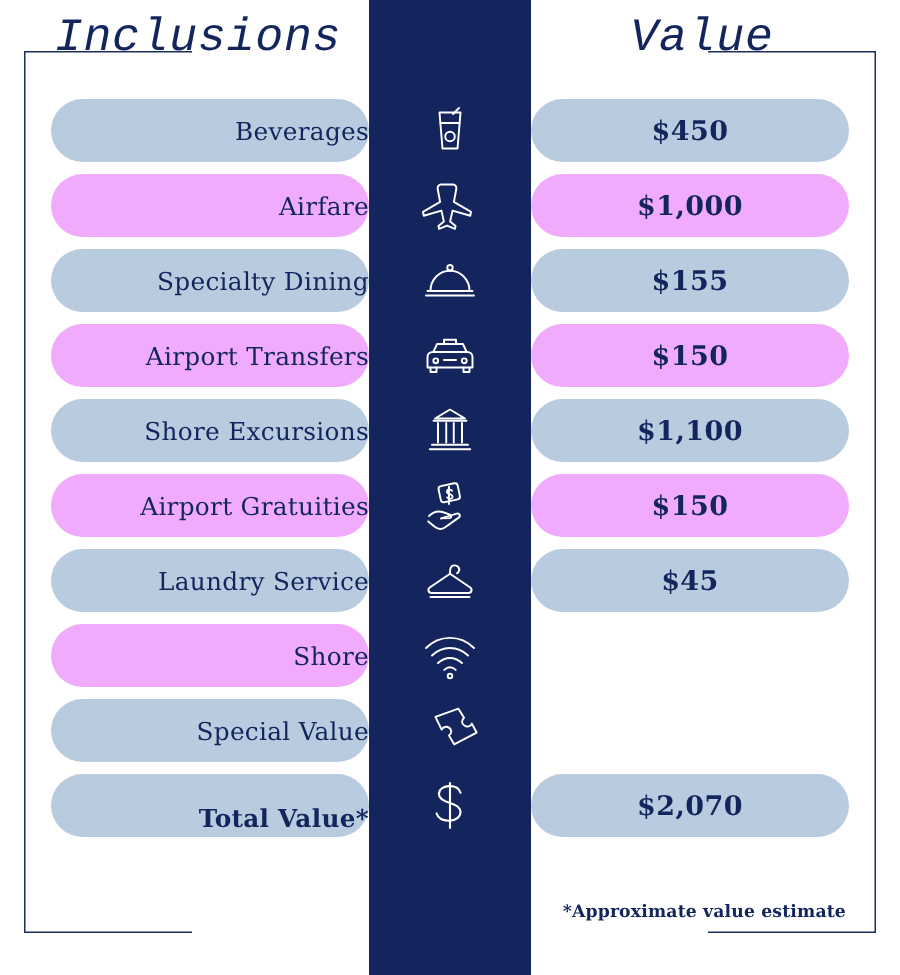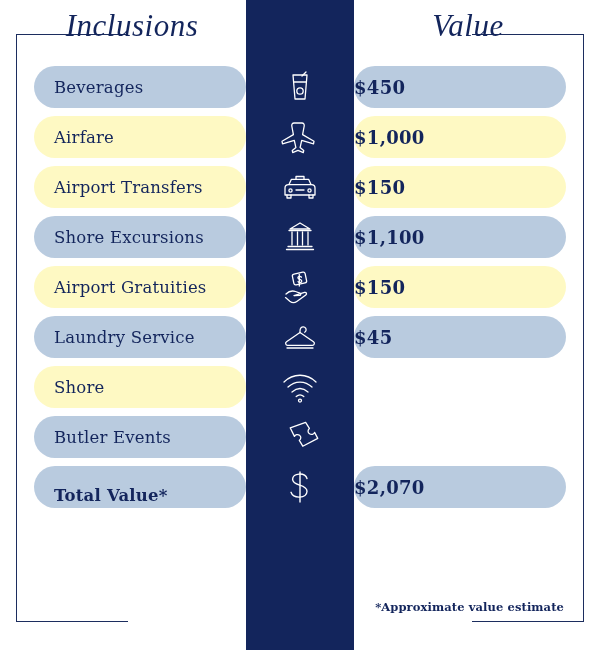--- a/index.html
+++ b/index.html
@@ -44,21 +44,21 @@
   .headers {
     position: absolute;
     left: 0; top: 0;
     width: 600px;
     height: 62px;
   }
   .header-title {
     position: absolute;
     top: 8px;
     color: #13255c;
-    font-family: Liberation Serif, serif;
+    font-family: Liberation Mono, monospace;
     font-style: italic;
     font-size: 31px;
     font-weight: normal;
     letter-spacing: 0.5px;
     text-align: center;
   }
   .header-inclusions { left: 24px; width: 216px; }
   .header-value { right: 24px; width: 216px; }
 
   .rows {
@@ -78,27 +78,29 @@
     height: 42px;
     border-radius: 21px;
     display: flex;
     align-items: center;
     box-sizing: border-box;
   }
   .pill-left {
     left: 34px;
     width: 212px;
     padding-left: 20px;
+    justify-content: flex-end;
   }
   .pill-right {
     left: 354px;
     width: 212px;
+    justify-content: center;
   }
   .blue .pill-left, .blue .pill-right { background: #b9cbdf; }
-  .cream .pill-left, .cream .pill-right { background: #fef9c3; }
+  .cream .pill-left, .cream .pill-right { background: #f0abfc; }
 
   .label {
     color: #13255c;
     font-family: "DejaVu Serif", serif;
     font-size: 16.5px;
     letter-spacing: 0.2px;
   }
   .value {
     color: #13255c;
     font-family: "DejaVu Serif", serif;
@@ -179,20 +181,36 @@
       <div class="icon-cell">
         <svg width="44" height="40" viewBox="0 0 44 40" fill="none" stroke="#ffffff" stroke-width="1.3" stroke-linecap="round" stroke-linejoin="round">
           <path d="M24 6 c1.5 0 2.5 1.4 2.2 3 l-1.6 8.6 11.4 6.6 -0.5 2.6 -11.8 -3.4 -1.6 7.2 3.6 3 -0.4 2 -5.3 -2.2 -5.3 2.2 -0.4 -2 3.6 -3 -1.6 -7.2 -11.8 3.4 -0.5 -2.6 11.4 -6.6 -1.6 -8.6 c-0.3 -1.6 0.7 -3 2.2 -3 z"></path>
         </svg>
       </div>
       <div class="pill-right">
         <span class="value">$1,000</span>
       </div>
     </div>
 
+    <div class="row blue">
+      <div class="pill-left">
+        <span class="label">Specialty Dining</span>
+      </div>
+      <div class="icon-cell">
+        <svg width="44" height="40" viewBox="0 0 44 40" fill="none" stroke="#ffffff" stroke-width="1.3" stroke-linecap="round" stroke-linejoin="round">
+          <path d="M7 27 h30"></path>
+          <path d="M9 27 c0 -7.8 6 -13.5 13 -13.5 s13 5.7 13 13.5"></path>
+          <circle cx="22" cy="11.5" r="1.8"></circle>
+          <path d="M6 30 h32"></path>
+        </svg>
+      </div>
+      <div class="pill-right">
+        <span class="value">$155</span>
+      </div>
+    </div>
 
     <div class="row cream">
       <div class="pill-left">
         <span class="label">Airport Transfers</span>
       </div>
       <div class="icon-cell">
         <svg width="44" height="40" viewBox="0 0 44 40" fill="none" stroke="#ffffff" stroke-width="1.3" stroke-linecap="round" stroke-linejoin="round">
           <path d="M9 28 v3 h4 v-3"></path>
           <path d="M31 28 v3 h4 v-3"></path>
           <path d="M7 28 h30 v-7 c0 -2 -1.6 -3.4 -3.6 -3.4 h-22.8 c-2 0 -3.6 1.4 -3.6 3.4 z"></path>
@@ -270,21 +288,21 @@
           <path d="M10 20 c7 -6.6 17 -6.6 24 0"></path>
           <path d="M14 25 c5 -4.4 11 -4.4 16 0"></path>
           <path d="M18.2 29.6 c2.4 -2.2 5.2 -2.2 7.6 0"></path>
           <circle cx="22" cy="33.6" r="1.5"></circle>
         </svg>
       </div>
     </div>
 
     <div class="row blue">
       <div class="pill-left">
-        <span class="label">Butler Events</span>
+        <span class="label">Special Value</span>
       </div>
       <div class="icon-cell">
         <svg width="44" height="40" viewBox="0 0 44 40" fill="none" stroke="#ffffff" stroke-width="1.3" stroke-linecap="round" stroke-linejoin="round">
           <path d="M13.5 9.5 l16 -3 2.8 6.5 c-2 1.2 -2.4 3.6 -0.7 5.2 1.7 1.6 4.2 1.3 5.2 -0.5 l2.2 6.4 -16 5.4 -2.5 -6.3 c2 -1 2.6 -3.4 1 -5 -1.6 -1.6 -4 -1.4 -5.2 0.3 z" transform="rotate(-9 22 18)"></path>
         </svg>
       </div>
     </div>
 
 
     <div class="row blue total">

